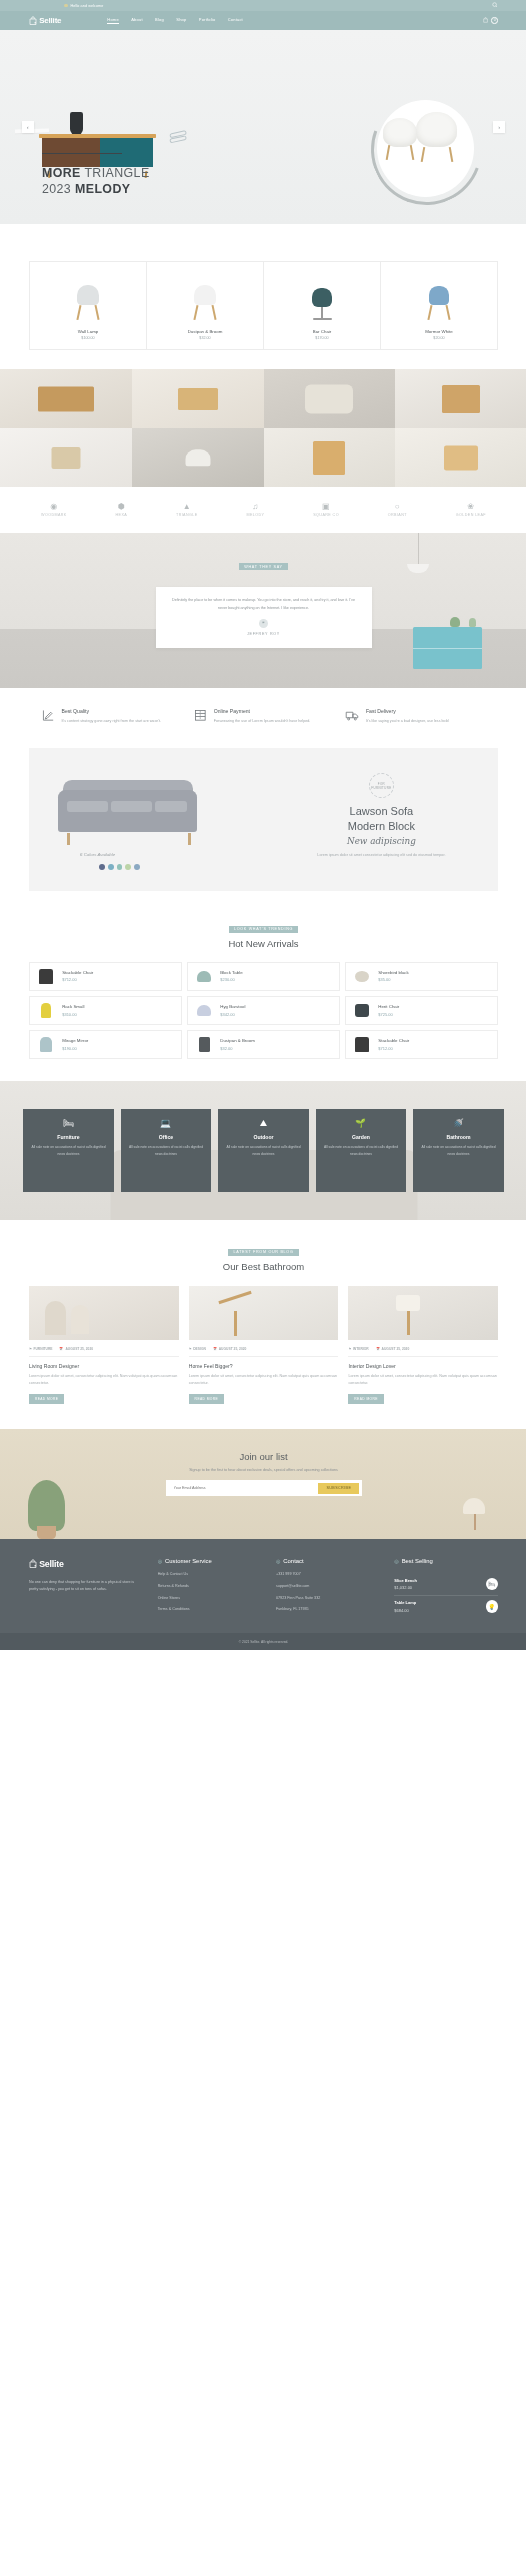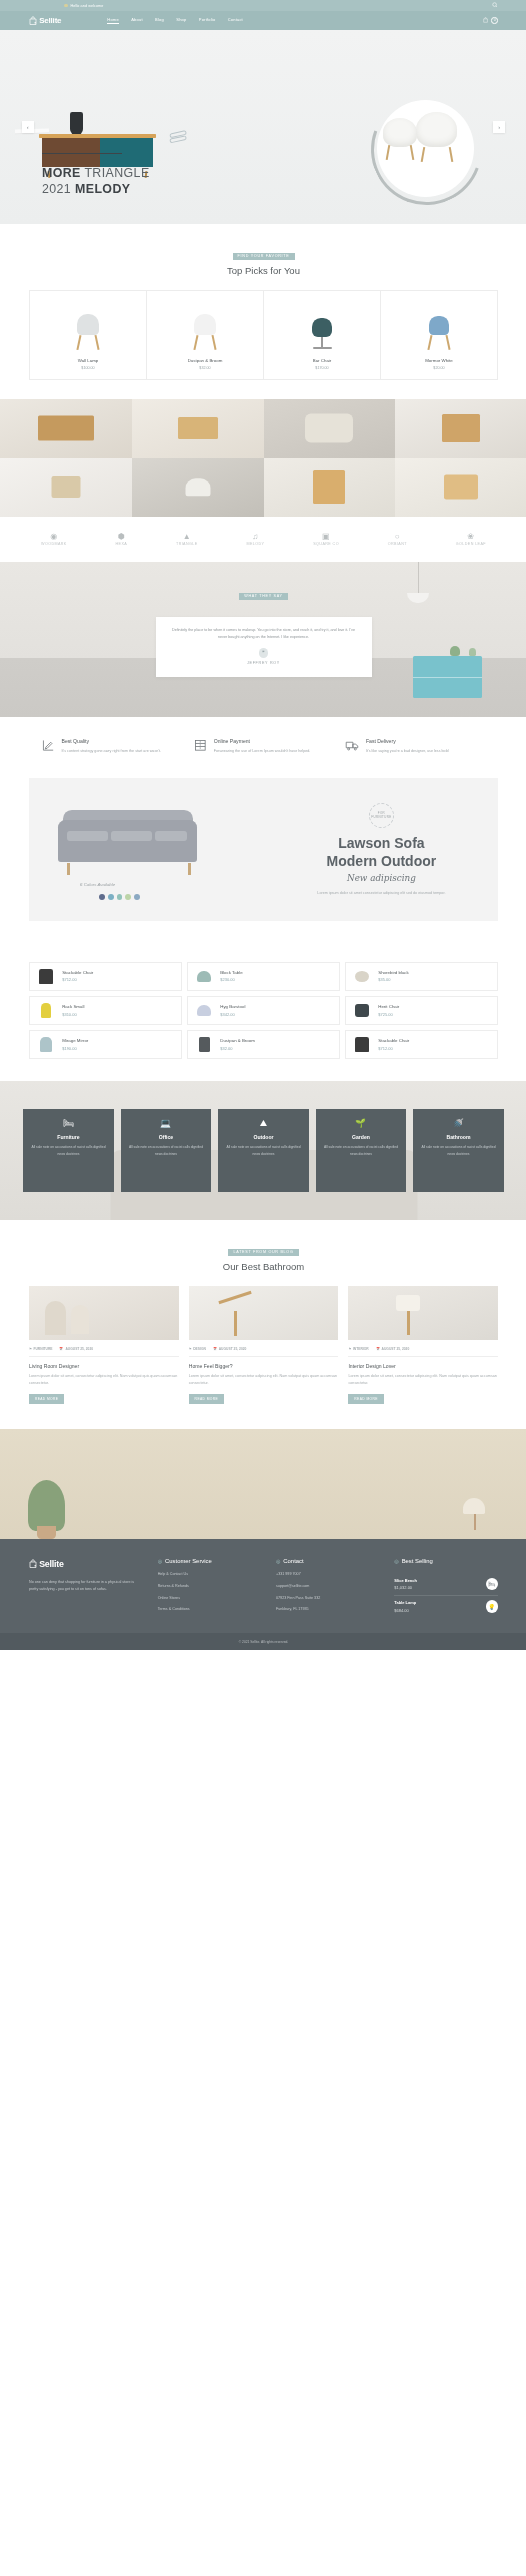--- a/index.html
+++ b/index.html
@@ -179,21 +179,21 @@
   .sofa-body { position:absolute; left:29px; top:42px; width:139px; height:42px; background:#9fa3ab; border-radius:7.3px 7.3px 2.9px 2.9px;}
   .sofa-back { position:absolute; left:34px; top:32px; width:130px; height:19px; background:#aaaeb5; border-radius:8.8px 8.8px 0 0;}
   .sofa-cushion { position:absolute; top:53px; width:41px; height:10.2px; background:#b3b7bd; border-radius:2.9px;}
   .sofa-leg { position:absolute; top:85px; width:2.9px; height:11.7px; background:#c8a97c; }
   .sofa-tag { position:absolute; left:51px; top:104px; font-size:4.4px; color:#9aa0a3; font-style:italic; }
   .dots { position:absolute; left:70px; top:116px; display:flex; gap:2.9px; }
   .dot { width:5.9px; height:5.9px; border-radius:50%; }
   .sofa-right { flex:1; padding:25px 17.6px 0 0; text-align:center; }
   .sofa-seal { width:25px; height:25px; border-radius:50%; border:0.7px dashed #c9cdd0; margin:0 auto 5.9px; position:relative;}
   .sofa-seal span { position:absolute; inset:0; display:flex; align-items:center; justify-content:center; font-size:2.9px; color:#9aa0a3; letter-spacing:0.4px;}
-  .sofa-h { font-size:14px; font-weight:bold; color:#5c6368; line-height:1.3; }
+  .sofa-h { font-size:11px; font-weight:normal; color:#5c6368; line-height:1.3; }
   .sofa-script { font-size:8.8px; color:#6d7479; font-style:italic; font-family:"DejaVu Serif", serif; margin-top:2.9px;}
   .sofa-p { font-size:3.7px; color:#a5abae; line-height:2; margin-top:6.6px; }
 
   
   .arrivals { padding:5.9px 29px 22px; background:#fff; }
   .arr-grid { display:grid; grid-template-columns:repeat(3,1fr); gap:5.1px; margin-top:13px; }
   .arr-card {
     border:0.7px solid #ededed; padding:5.9px 6.6px; display:flex; align-items:center; gap:6.6px;
     background:#fff; cursor:pointer; height:29px;
   }
@@ -335,32 +335,28 @@
       </div>
       <div class="chair b">
         <i class="chair-leg" style="left:5.9px;bottom:-14.6px;transform:rotate(10deg)"></i>
         <i class="chair-leg" style="right:5.9px;bottom:-14.6px;transform:rotate(-10deg)"></i>
       </div>
     </div>
     <div class="hero-text">
       <div class="hero-rule"></div>
       <div class="hero-h1">
         <b>MORE</b><span> TRIANGLE</span><br>
-        <span>2021 </span><b>MELODY</b>
+        <span>2023 </span><b>MELODY</b>
       </div>
     </div>
     <div class="hero-arrow left">‹</div>
     <div class="hero-arrow right">›</div>
   </div>
 
   <div class="toppicks">
-    <div class="sec-head">
-      <div class="badge">FIND YOUR FAVORITE</div>
-      <div class="sec-title">Top Picks for You</div>
-    </div>
     <div class="picks-grid">
       <div class="pick">
         <div class="pick-img">
           <div>
               <div class="pr-chair-shell" style="background:#dfe2e3"></div>
               <div class="pr-legs">
                 <i></i>
                 <i></i>
               </div>
             </div>
@@ -549,29 +545,33 @@
           <span class="dot" style="background:#bcd4a8"></span>
           <span class="dot" style="background:#8ba9c2"></span>
         </div>
       </div>
       <div class="sofa-right">
         <div class="sofa-seal">
           <span>FOR FURNITURE</span>
         </div>
         <div class="sofa-h">
           <span>Lawson Sofa</span><br>
-          <span>Modern Outdoor</span>
+          <span>Modern Block</span>
         </div>
         <div class="sofa-script">New adipiscing</div>
         <div class="sofa-p">Lorem ipsum dolor sit amet consectetur adipiscing elit sed do eiusmod tempor.</div>
       </div>
     </div>
   </div>
 
   <div class="arrivals">
+    <div class="sec-head">
+      <div class="badge">LOOK WHAT'S TRENDING</div>
+      <div class="sec-title">Hot New Arrivals</div>
+    </div>
     <div class="arr-grid">
       <div class="arr-card">
         <div class="arr-thumb">
             <div style="width:14.6px;height:14.6px;background:#3b3b3b;border-radius:2.2px 2.2px 0.7px 0.7px"></div>
           </div>
         <div>
             <div class="arr-name">Stackable Chair</div>
         <div class="arr-price">$712.00</div>
           </div>
       </div>
@@ -727,20 +727,28 @@
         <div class="art-btn">READ MORE</div>
       </div>
     </div>
   </div>
 
   <div class="news">
     <div class="news-plant"></div>
     <div class="news-pot"></div>
     <div class="news-lamp-stem"></div>
     <div class="news-lamp"></div>
+    <div class="news-inner">
+      <div class="news-h">Join our list</div>
+      <div class="news-p">Signup to be the first to hear about exclusive deals, special offers and upcoming collections</div>
+      <div class="news-form">
+        <input class="news-input" placeholder="Your Email Address" style="">
+        <button class="news-btn">SUBSCRIBE</button>
+      </div>
+    </div>
   </div>
 
   <div class="footer">
     <div class="fcol first">
       <div class="fbrand">
         <span>
           <svg width="8" height="9.5" viewBox="0 0 16 19" fill="none" stroke="#ffffff" stroke-width="1.4">
             <path d="M2 6h12v11H2z"></path>
               <path d="M5.5 6V4a2.5 2.5 0 015 0v2"></path>
             <path d="M11 13.5h3M12.5 12v3"></path>

